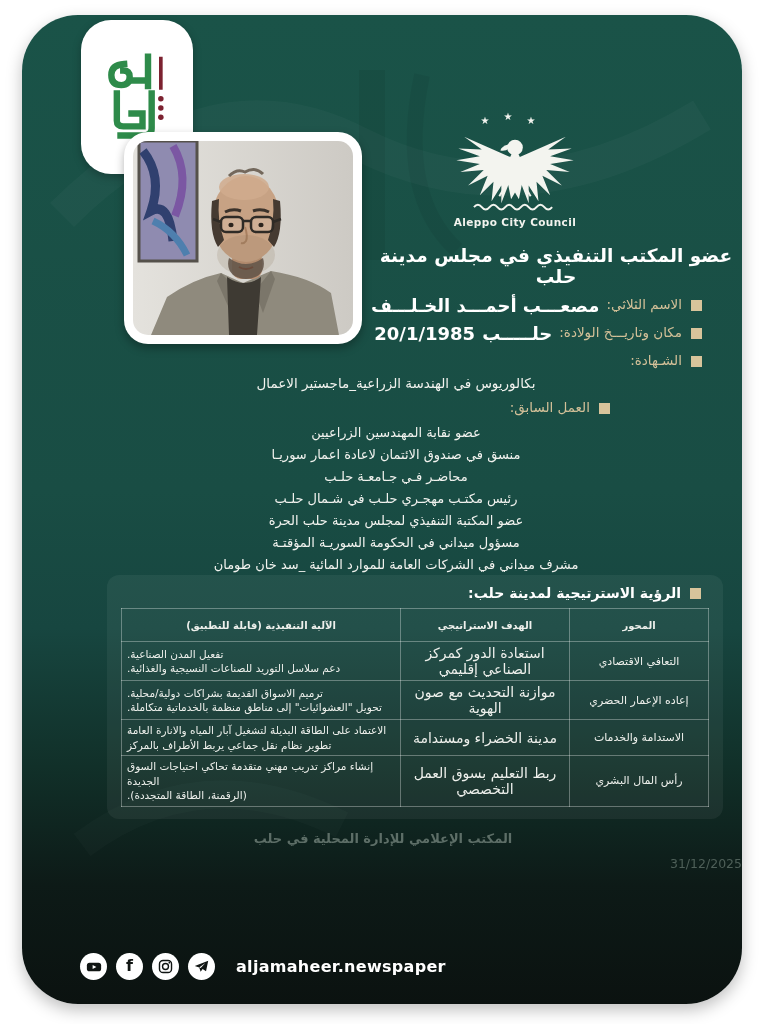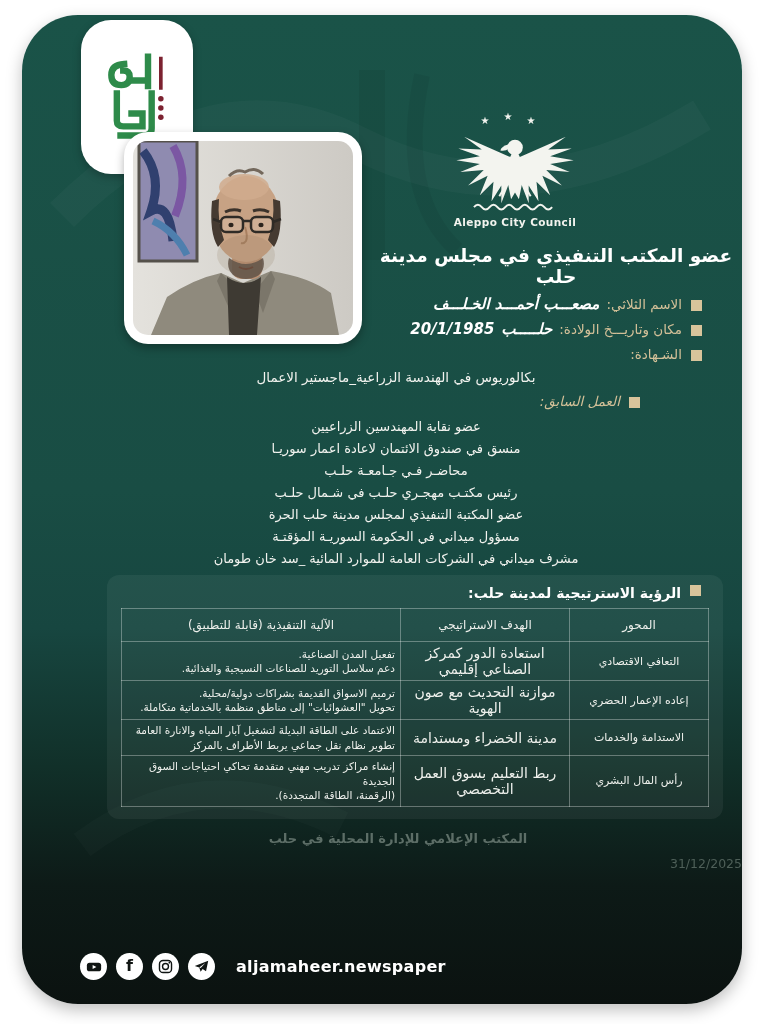--- a/index.html
+++ b/index.html
@@ -25,40 +25,40 @@
   .council-ar{font-size:12px;font-weight:bold;margin-top:2px;}
   .council-en{font-size:10.5px;font-weight:bold;letter-spacing:.4px;margin-top:1px;}
   
   .title{position:absolute;left:356px;top:230px;width:356px;text-align:center;color:#ffffff;
          font-size:18.5px;font-weight:bold;direction:rtl;}
   
   .info{position:absolute;left:68px;top:280px;width:612px;direction:rtl;color:#eef0ec;}
   .irow{display:flex;align-items:flex-start;margin-bottom:7px;}
   .sq{flex:0 0 auto;width:11px;height:11px;background:#d8c49b;margin-left:9px;margin-top:5px;}
   .ilabel{color:#d3c098;font-size:13.5px;padding-top:1px;}
-  .ivalue{color:#ffffff;font-weight:bold;font-size:15px;margin-right:7px;font-style:italic;}
+  .ivalue{color:#ffffff;font-weight:bold;font-size:18px;margin-right:7px;}
   .degree-line{text-align:center;color:#f2f3ef;font-size:13.5px;margin:2px 0 7px 0;}
-  .indent{margin-right:62px;font-style:italic;}
+  .indent{margin-right:92px;}
   .work-list{margin-top:3px;}
   .work-item{text-align:center;color:#f2f3ef;font-size:13px;line-height:22px;}
   
   .panel{position:absolute;left:85px;top:560px;width:616px;background:rgba(255,255,255,.055);
          border-radius:12px;direction:rtl;padding:10px 14px 12px 14px;box-sizing:border-box;}
-  .panel-head{display:flex;align-items:flex-start;margin-bottom:7px;padding-right:8px;}
+  .panel-head{display:flex;align-items:center;margin-bottom:7px;padding-right:8px;}
   .panel-head .sq{margin-top:0;}
   .panel-title{color:#ffffff;font-weight:bold;font-size:14px;}
   table.vision{width:100%;border-collapse:collapse;table-layout:fixed;}
   table.vision th,table.vision td{border:1px solid rgba(255,255,255,.32);color:#eef0ec;
          padding:3px 5px;vertical-align:middle;}
-  table.vision th{font-size:12px;font-weight:normal;text-align:center;height:26px;}
+  table.vision th{font-size:10px;font-weight:bold;text-align:center;height:26px;}
   td.axis{width:128px;font-size:11px;text-align:center;}
   td.goal{width:158px;font-size:14px;text-align:center;}
-  td.mech{font-size:10.5px;text-align:right;white-space:pre-line;line-height:14.5px;}
-  
-  .office-line{position:absolute;left:16px;top:816px;width:100%;text-align:center;
+  td.mech{font-size:10.5px;text-align:left;white-space:pre-line;line-height:14.5px;}
+  
+  .office-line{position:absolute;left:1px;top:816px;width:100%;text-align:center;
                color:#5d6e67;font-size:13px;font-weight:bold;direction:rtl;}
   .date-line{position:absolute;left:0;top:841px;width:100%;text-align:right;
              color:#4e5f58;font-size:12.5px;}
   
   .social{position:absolute;left:58px;top:938px;display:flex;align-items:center;}
   .sicon{width:27px;height:27px;border-radius:50%;background:#ffffff;margin-right:9px;
          display:flex;align-items:center;justify-content:center;cursor:pointer;}
   .sicon svg{display:block;}
   .fb-letter{color:#101513;font-weight:800;font-size:16px;line-height:1;transform:translateY(-1px);}
   .handle{color:#ffffff;font-size:16px;font-weight:bold;margin-left:12px;letter-spacing:.3px;}

